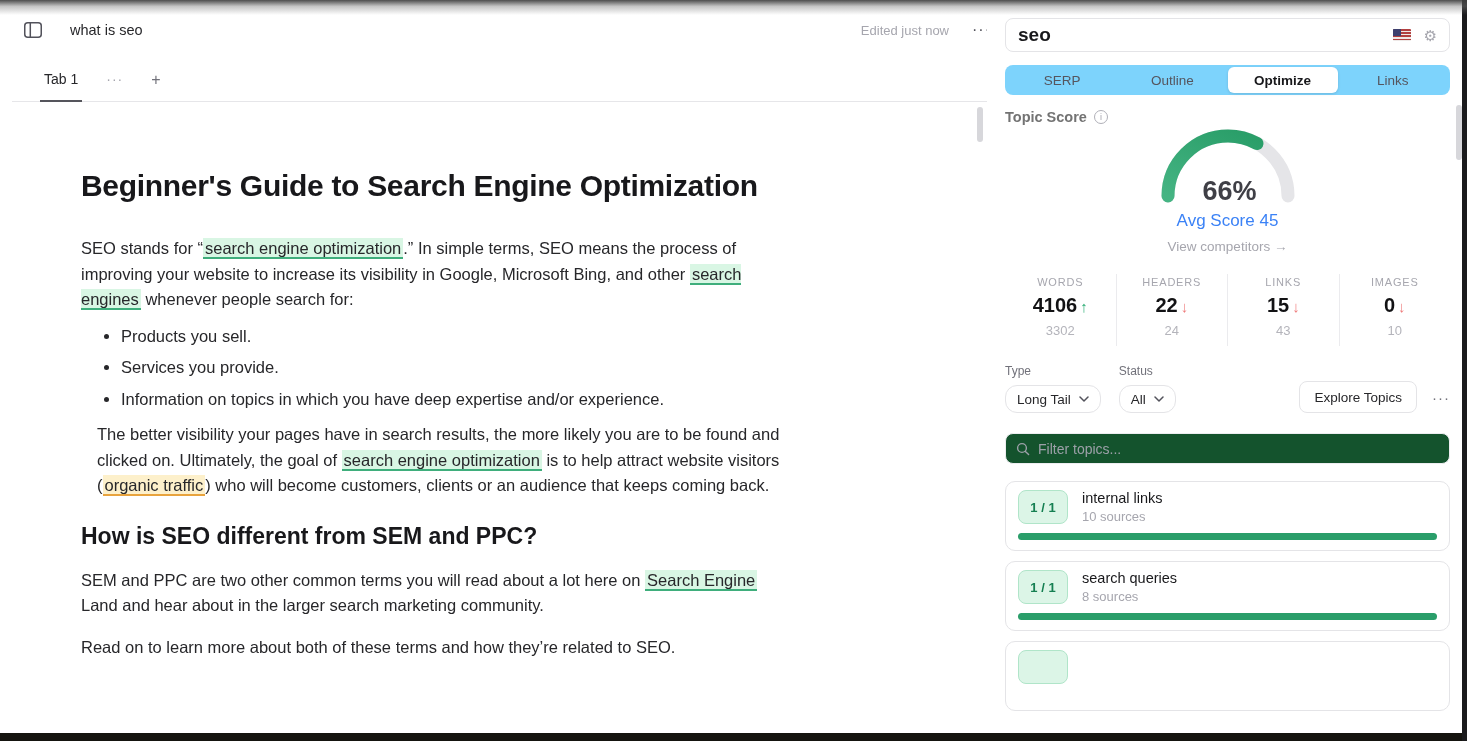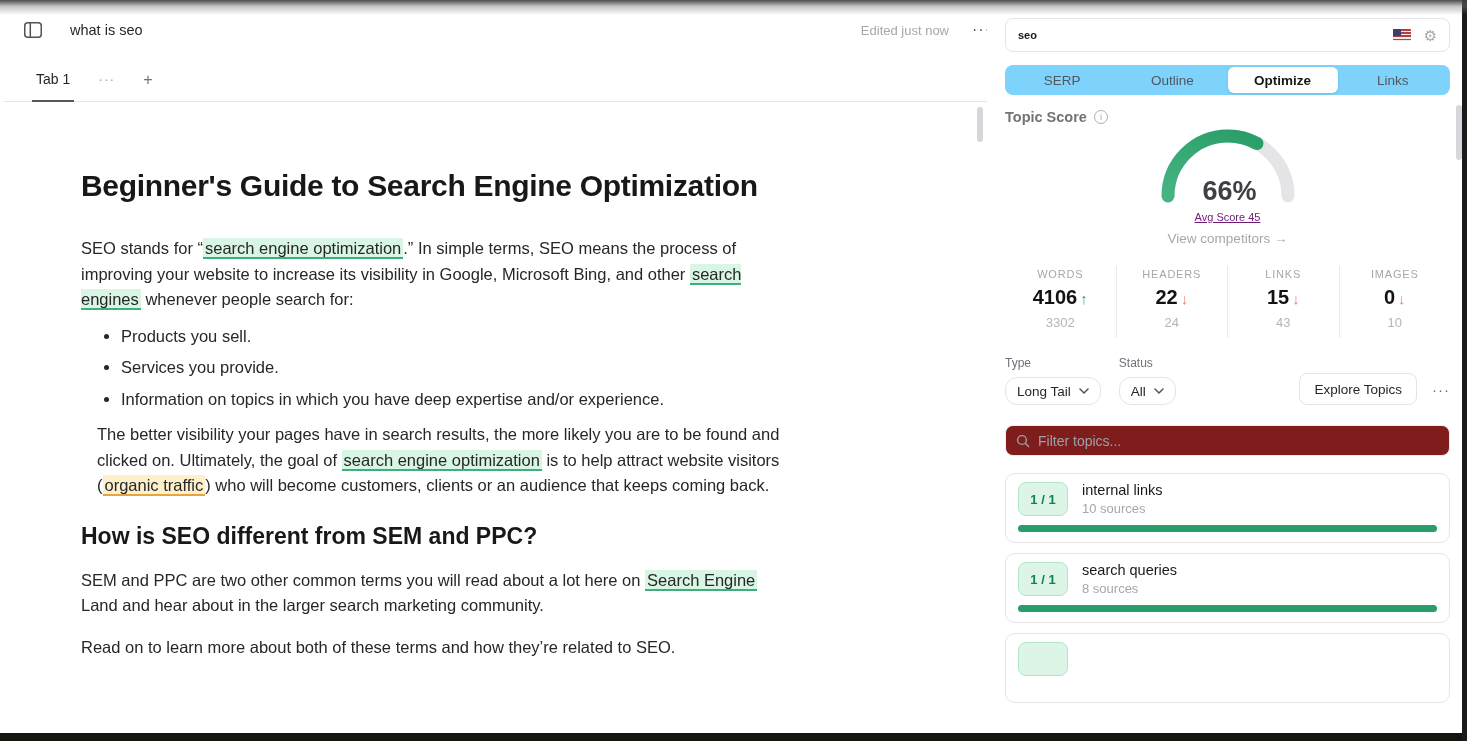--- a/index.html
+++ b/index.html
@@ -19,21 +19,21 @@
 
   
   .editor { position:absolute; left:0; top:0; width:1106px; height:733px; background:#fff; border-right:1px solid #e4e4e7; }
   .editor-header { position:absolute; top:0; left:0; right:0; height:60px; display:flex; align-items:center; padding:0 34px 0 24px; }
   .doc-title { margin-left:28px; font-size:14.5px; font-weight:500; color:#27272a; }
   .header-right { margin-left:auto; display:flex; align-items:center; gap:23px; }
   .edited { font-size:13px; color:#a6a6ae; }
   .h-ellipsis { color:#52525b; font-size:16px; letter-spacing:1px; line-height:1; }
   .icon-btn { display:flex; align-items:center; }
 
-  .tab-bar { position:absolute; top:60px; left:4px; right:0; height:42px; border-bottom:1px solid #e6e6e9; display:flex; align-items:flex-end; padding-left:28px; }
+  .tab-bar { position:absolute; top:60px; left:12px; right:0; height:42px; border-bottom:1px solid #e6e6e9; display:flex; align-items:flex-end; padding-left:28px; }
   .tab { font-size:14px; font-weight:500; color:#27272a; padding:0 4px 13px; border-bottom:2px solid #55555c; margin-bottom:-1px; }
   .tab-ellipsis { margin-left:24px; padding-bottom:14px; color:#a6a6ae; font-size:14px; letter-spacing:1px; }
   .tab-add { margin-left:28px; padding-bottom:13px; color:#71717a; font-size:16px; line-height:1; }
 
   .doc { position:absolute; top:103px; left:81px; width:715px; }
   .doc h1 { margin:62px 0 0; font-size:30px; line-height:41px; font-weight:700; color:#18181b; letter-spacing:-.3px; }
   .doc p { font-size:16.5px; line-height:25.5px; color:#27272a; }
   .p1 { margin:30px 0 0; }
   .doc ul { margin:11px 0 0; padding-left:40px; }
   .doc li { font-size:16.5px; line-height:25.5px; margin-top:6px; }
@@ -41,57 +41,57 @@
   .doc h2 { margin:22px 0 0; font-size:23px; line-height:30px; font-weight:700; color:#18181b; }
   .p3 { margin:17px 0 4px; }
   .p4 { margin:16px 0 0; }
   .hl-g { background:#d9f6e4; border-bottom:2px solid #3fae7c; padding:1px 2px 0; }
   .hl-y { background:#fdf0cb; border-bottom:2px solid #e8a33d; padding:1px 2px 0; }
 
   
   .panel { position:absolute; left:987px; top:0; width:475px; height:733px; background:#fff; padding:0 12px 0 18px; overflow:hidden; }
 
   .search-box { margin-top:18px; height:34px; border:1px solid #e4e4e7; border-radius:8px; display:flex; align-items:center; padding:0 12px; background:#fff; }
-  .search-query { font-size:11px; font-weight:600; color:#18181b; }
+  .search-query { font-size:19px; font-weight:600; color:#18181b; }
   .flag { margin-left:auto; width:18px; height:12px; position:relative; border-radius:1px; overflow:hidden;
     background:repeating-linear-gradient(180deg,#b24040 0 1.6px,#efe9e7 1.6px 3.2px); }
   .flag::after { content:""; position:absolute; top:0; left:0; width:8px; height:6.5px; background:#3c3f6e; }
   .gear { margin-left:13px; color:#a6a6ae; font-size:15px; line-height:1; }
 
   .panel-tabs { margin-top:13px; height:30px; background:#7dd3fc; border-radius:8px; display:flex; padding:2px; }
   .ptab { flex:1; display:flex; align-items:center; justify-content:center; font-size:13.5px; color:#55555e; border-radius:6px; }
   .ptab.selected { background:#fff; font-weight:600; color:#18181b; box-shadow:0 1px 3px rgba(0,0,0,.12); }
 
   .topic-score-row { margin-top:14px; display:flex; align-items:center; gap:7px; }
   .ts-label { font-size:14.5px; font-weight:700; color:#737373; }
   .info-icon { width:14px; height:14px; border:1.2px solid #b0b0b8; border-radius:50%; color:#a6a6ae; font-size:9px; display:flex; align-items:center; justify-content:center; font-style:normal; }
 
   .gauge-wrap { position:relative; width:160px; height:78px; margin:0 auto; }
   .gauge-wrap svg { display:block; margin:0 auto; }
   .gauge-value { position:absolute; left:4px; right:0; bottom:-4px; text-align:center; font-size:27px; font-weight:700; color:#3f3f46; }
-  .avg-score { margin-top:8px; text-align:center; font-size:11px; color:#701a75;text-decoration:underline; }
+  .avg-score { margin-top:8px; text-align:center; font-size:17px; color:#3b82f6; }
   .view-comp { margin-top:8px; text-align:center; font-size:13.5px; color:#a6a6ae; }
 
   .stats { margin-top:20px; display:flex;align-items:center; }
   .stat { flex:1; text-align:center; padding:2px 0 8px; }
   .stat + .stat { border-left:1px solid #ebebee; }
   .stat-label { font-size:11px; letter-spacing:.8px; color:#a6a6ae; font-weight:500; }
   .stat-value { margin-top:6px; font-size:20px; font-weight:700; color:#121214; }
   .arrow { font-size:15px; font-weight:400; margin-left:3px; }
   .arrow.up { color:#2fae76; } .arrow.down { color:#ef7e7e; }
   .stat-sub { margin-top:6px; font-size:13px; color:#b4b4bb; }
 
   .filters { margin-top:18px; display:flex; align-items:flex-end; }
   .fgroup { margin-right:18px; }
   .flabel { font-size:12px; color:#71717a; margin-bottom:7px; }
   .fpill { height:28px; border:1px solid #e4e4e7; border-radius:12px; display:inline-flex; align-items:center; padding:0 11px; font-size:13.5px; font-weight:500; color:#27272a; gap:8px; background:#fff; }
   .explore-btn { margin-left:auto; height:32px; border:1px solid #e4e4e7; border-radius:8px; display:flex; align-items:center; padding:0 14px; font-size:13.5px; font-weight:500; color:#27272a; background:#fff; }
   .more-dots { margin-left:15px; margin-bottom:8px; color:#71717a; font-size:15px; letter-spacing:1px; line-height:1; }
 
-  .topic-filter { margin-top:20px; height:31px; background:#7f1d1d; border:1px solid #ededf0; border-radius:8px; display:flex; align-items:center; padding:0 10px; gap:8px; }
+  .topic-filter { margin-top:20px; height:31px; background:#14532d; border:1px solid #ededf0; border-radius:8px; display:flex; align-items:center; padding:0 10px; gap:8px; }
   .placeholder { font-size:14px; color:#9ca0a8; }
 
   .topics { margin-top:17px; }
   .topic-card { border:1px solid #e4e4e7; border-radius:10px; padding:8px 12px 10px; margin-bottom:10px; background:#fff; }
   .tc-row { display:flex; align-items:center; }
   .tc-badge { min-width:50px; height:34px; background:#dcf5e7; border:1px solid #b0e5c9; border-radius:8px; display:flex; align-items:center; justify-content:center; font-size:13px; font-weight:700; color:#157f52; padding:0 8px; }
   .tc-text { margin-left:14px; }
   .tc-title { font-size:14.5px; font-weight:500; color:#18181b; }
   .tc-sub { margin-top:3px; font-size:13px; color:#a6a6ae; }
   .tc-bar { margin-top:9px; height:7px; border-radius:4px; background:#2a9e6a; }

